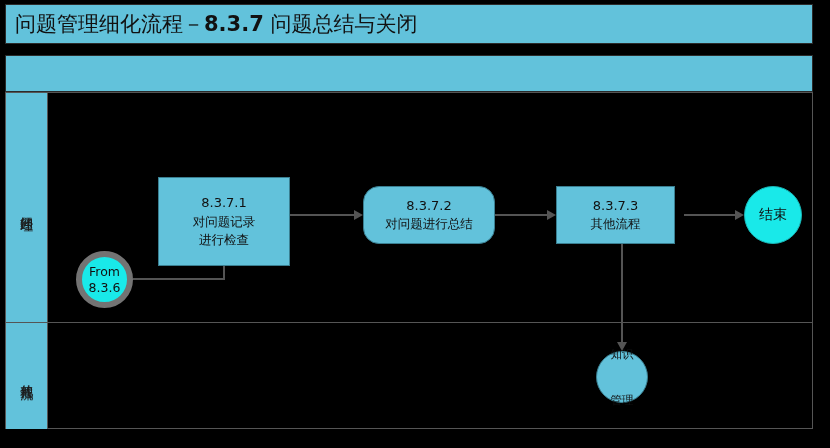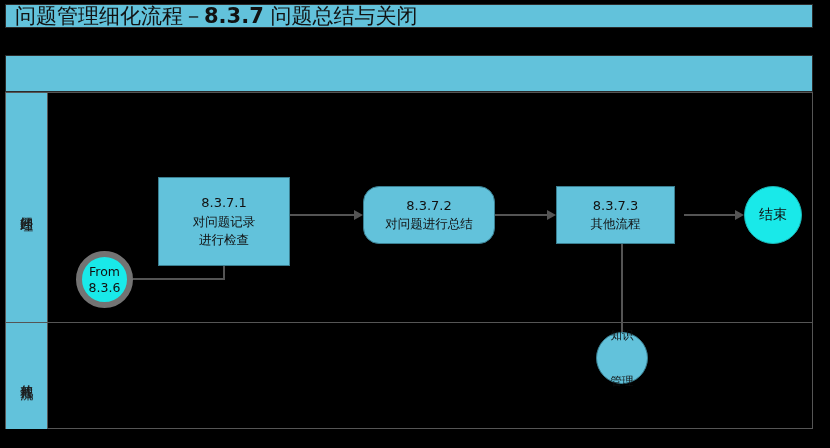--- a/index.html
+++ b/index.html
@@ -22,21 +22,21 @@
     height: 448px;
     background: #000000;
   }
 
   
   .title-bar {
     position: absolute;
     left: 5px;
     top: 4px;
     width: 808px;
-    height: 24px;
+    height: 40px;
     background: #62c2db;
     border: 1px solid #2b2b2b;
     box-sizing: border-box;
     display: flex;
     align-items: center;
     padding-left: 9px;
   }
   .title-text {
     font-size: 21px;
     color: #111111;
@@ -159,21 +159,21 @@
     line-height: 1.25;
   }
   #node-end {
     left: 744px; top: 186px;
     width: 58px; height: 58px;
     background: #19e9e9;
     border: 1px solid #19b4b4;
     font-size: 14px;
   }
   #node-knowledge {
-    left: 596px; top: 332px;
+    left: 596px; top: 351px;
     width: 52px; height: 52px;
     background: #62c2db;
     border: 1px solid #3a7f91;
     font-size: 11.5px;
     line-height: 1.25;
     gap: 31px;
   }
 
   
   .conn {

